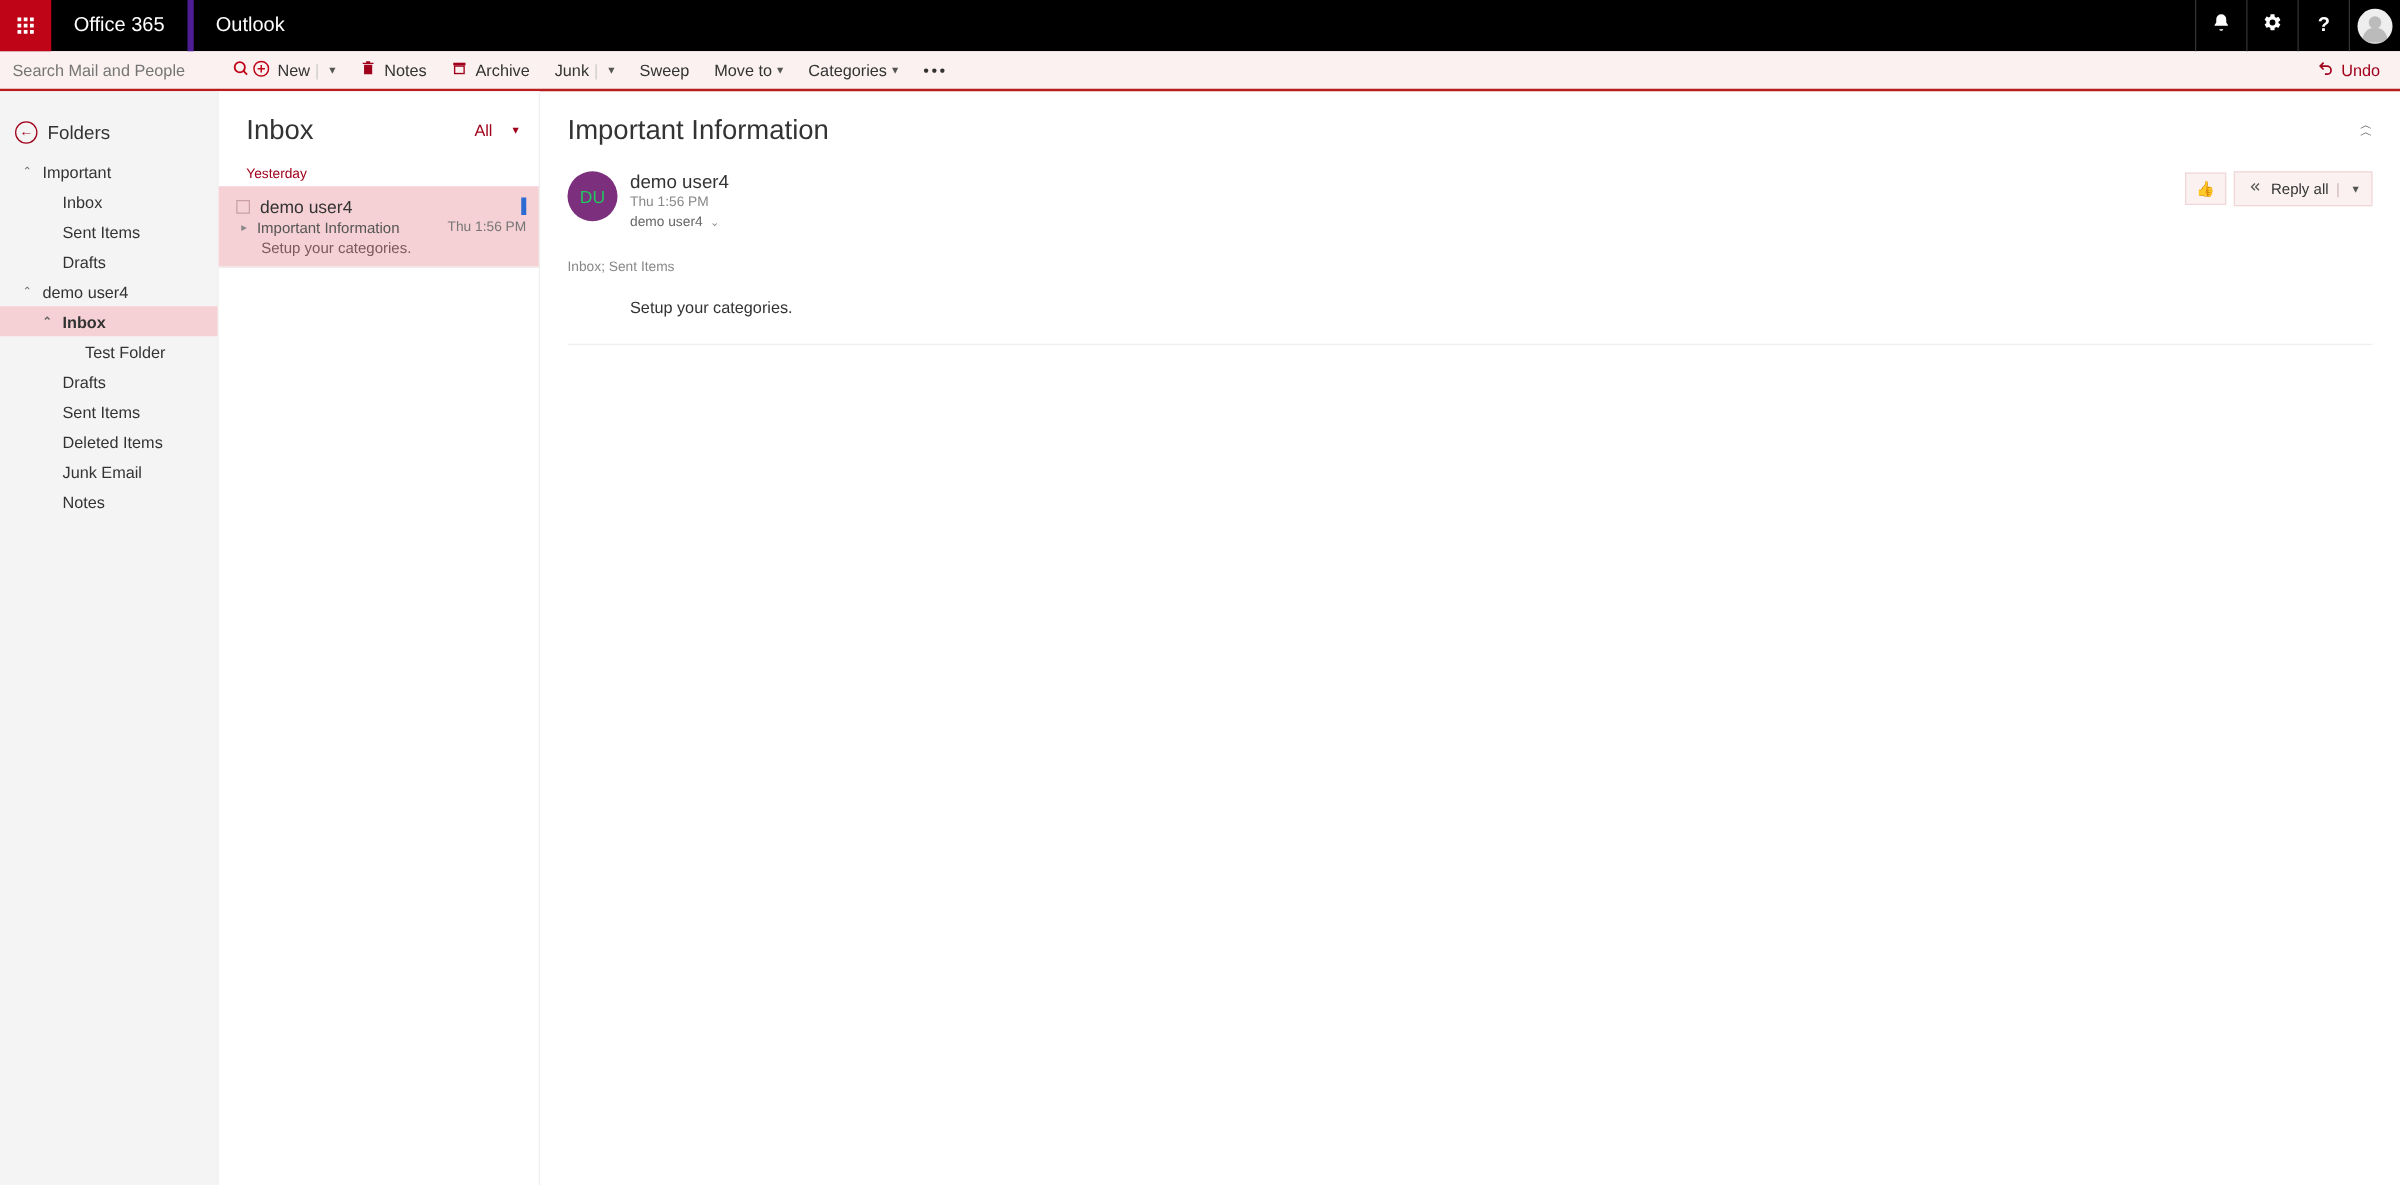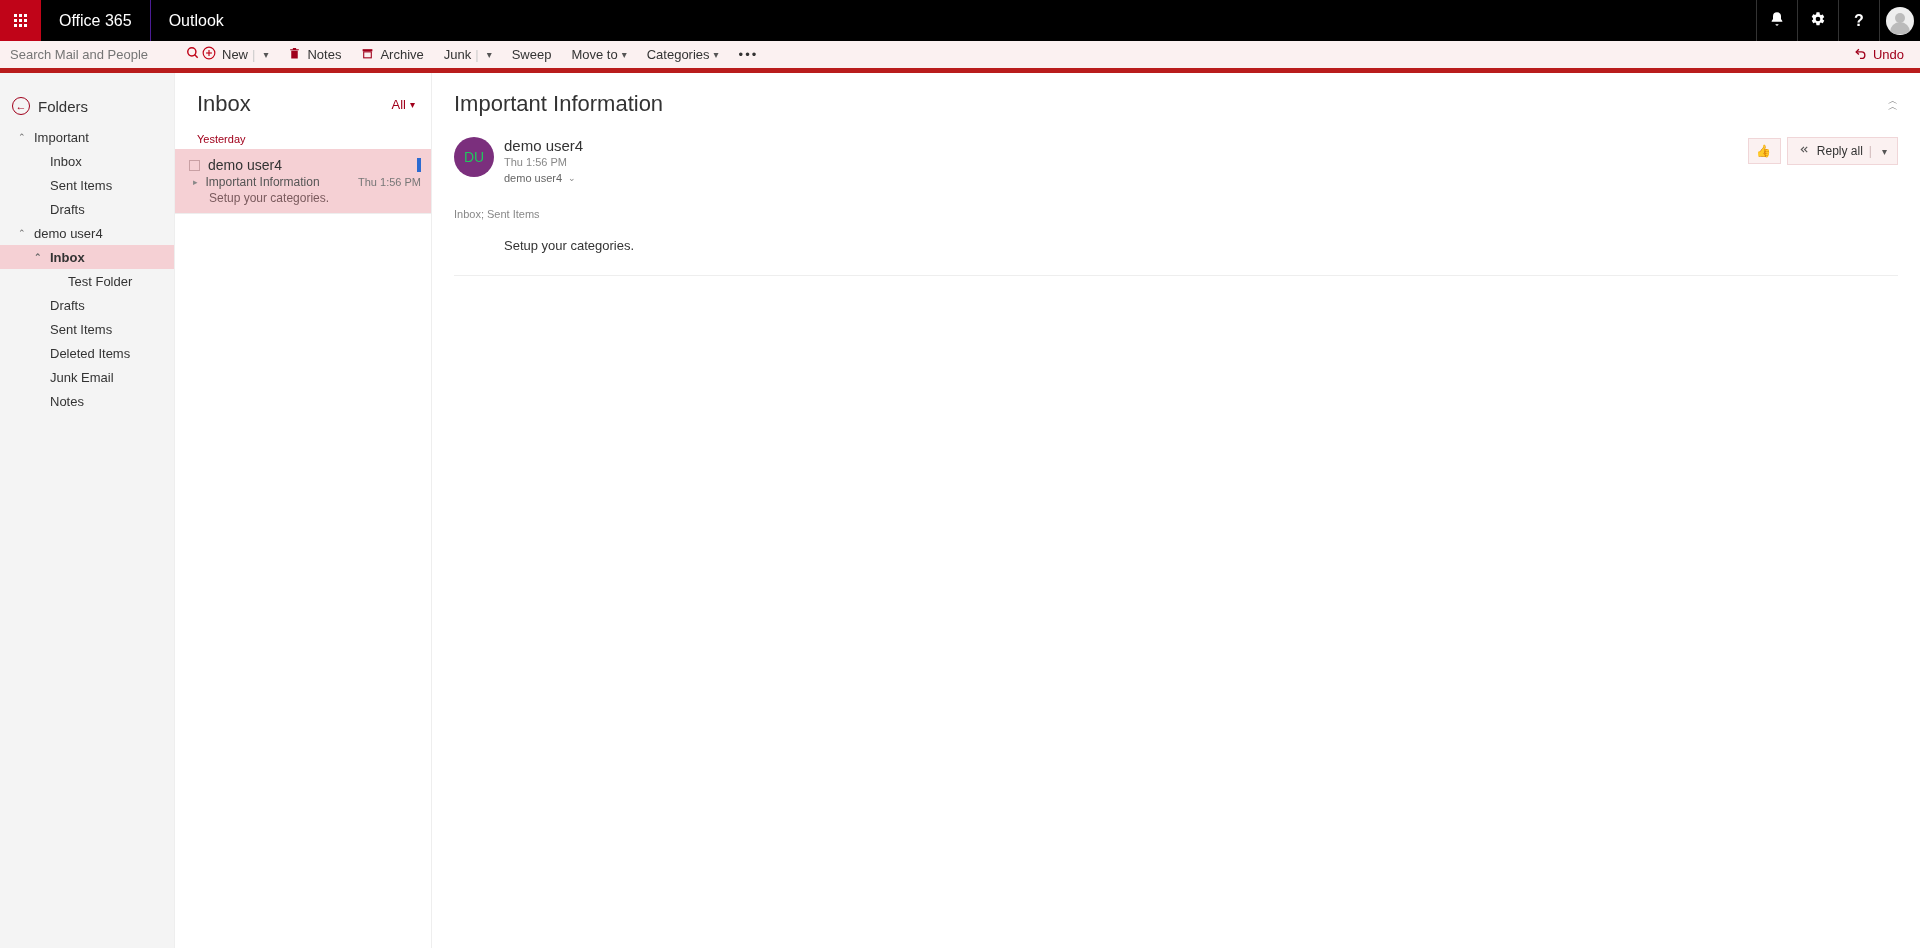--- a/index.html
+++ b/index.html
@@ -37,21 +37,21 @@
       gap: 2px;
     }
     .waffle div {
       background: #fff;
     }
     .brand {
       padding: 0 18px;
       display: flex;
       align-items: center;
       font-size: 16px;
-      border-right: 1px solid #4c1d95;
+      border-right: 5px solid #4c1d95;
     }
     .appname {
       padding: 0 18px;
       display: flex;
       align-items: center;
       font-size: 16px;
     }
     .top-spacer {
       flex: 1;
     }
@@ -78,21 +78,21 @@
       position:absolute; width:20px; height:12px; border-radius:10px 10px 0 0; background:#bbb; margin-top:14px;
     }
     .avatar-wrap {position:relative; width:28px; height:28px; background:#eee; border-radius:50%; overflow:hidden; display:flex; align-items:center; justify-content:center;}
 
     
     .cmdbar {
       height: 32px;
       display: flex;
       align-items: center;
       background: #fbf1f1;
-      border-bottom: 5px solid #b91c1c;
+      border-bottom: 2px solid #b91c1c;
     }
     .search-area {
       width: 175px;
       height: 100%;
       display: flex;
       align-items: center;
       padding: 0 10px;
     }
     .search-input {
       flex: 1;
@@ -194,21 +194,21 @@
     .msglist-header {
       display:flex; align-items:center; justify-content:space-between;
       padding: 18px 16px 8px 22px;
     }
     .msglist-title {
       font-size: 22px;
       font-weight: 300;
       color:#333;
     }
     .msglist-filter {
-      color:#a0001b; font-size:13px; display:flex; align-items:center; cursor:pointer;
+      color:#a0001b; font-size:13px; display:flex; align-items:center; cursor:pointer;gap:12px;
     }
     .date-group {
       font-size:11px; color:#a0001b; padding: 8px 0 4px 22px;
     }
     .msg-item {
       background:#f5d0d4;
       padding: 8px 10px 8px 14px;
       border-bottom:1px solid #eee;
       cursor:pointer;
       position:relative;

